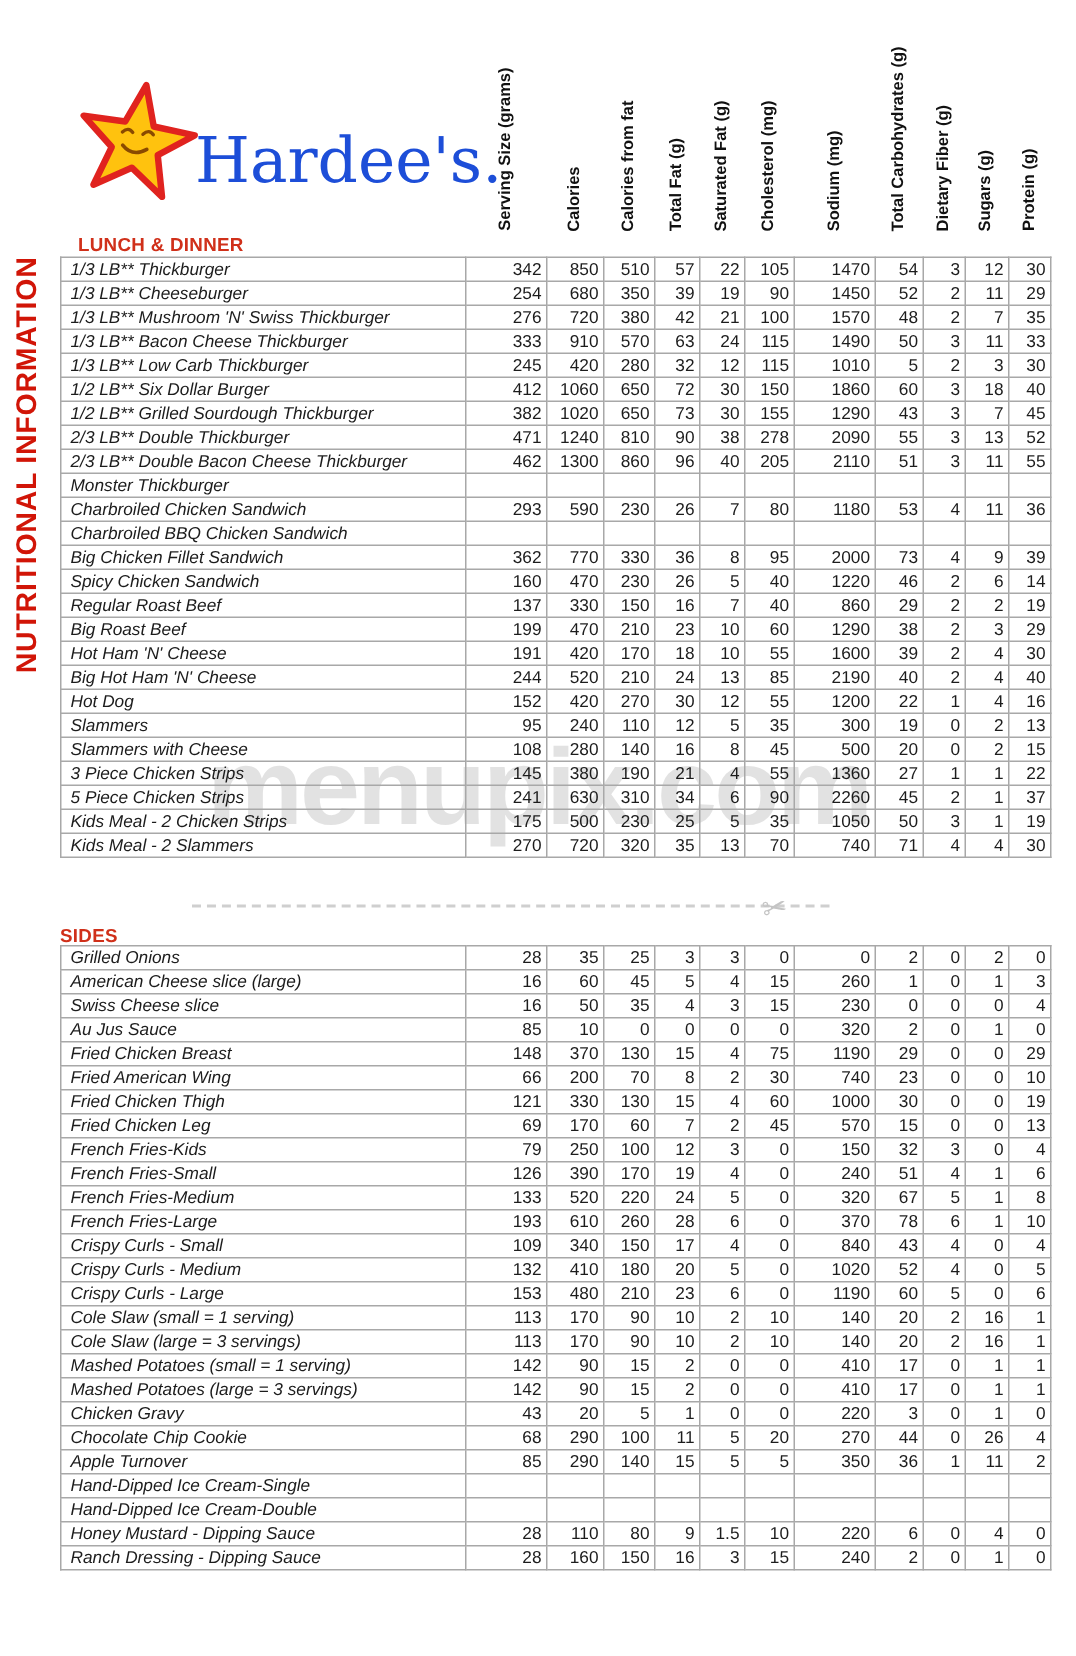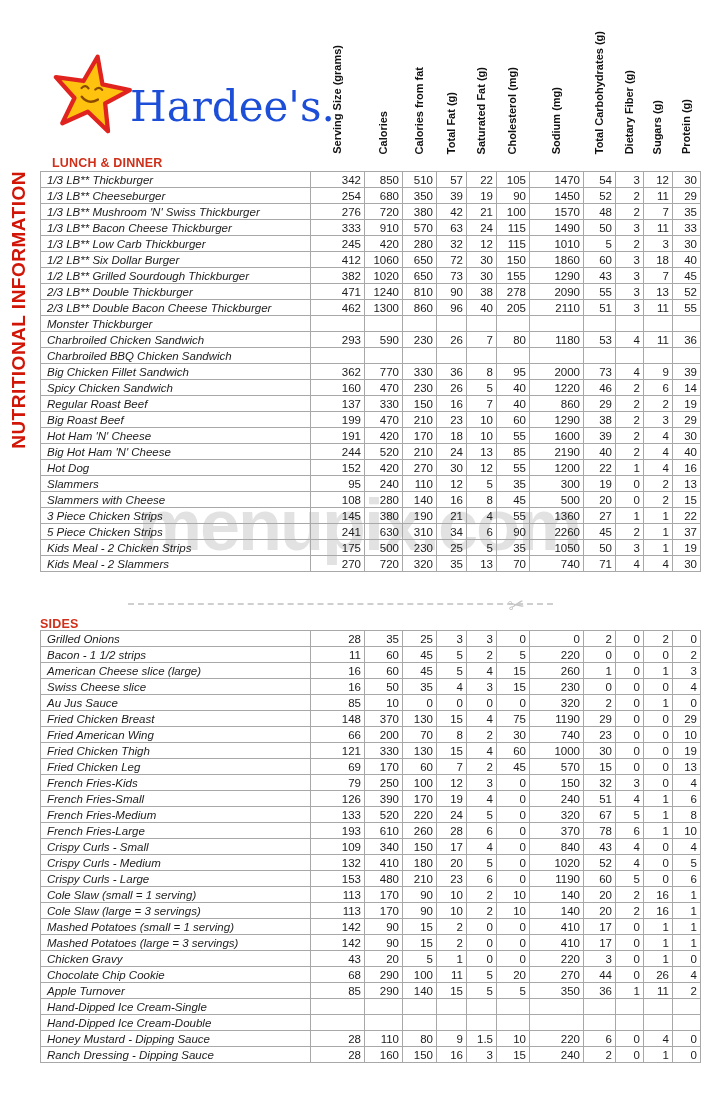--- a/index.html
+++ b/index.html
@@ -514,34 +514,20 @@
           <td class="num">3</td>
           <td class="num">3</td>
           <td class="num">0</td>
           <td class="num">0</td>
           <td class="num">2</td>
           <td class="num">0</td>
           <td class="num">2</td>
           <td class="num">0</td>
         </tr>
         <tr>
-          <td class="item">Bacon - 1 1/2 strips</td>
-          <td class="num">11</td>
-          <td class="num">60</td>
-          <td class="num">45</td>
-          <td class="num">5</td>
-          <td class="num">2</td>
-          <td class="num">5</td>
-          <td class="num">220</td>
-          <td class="num">0</td>
-          <td class="num">0</td>
-          <td class="num">0</td>
-          <td class="num">2</td>
-        </tr>
-        <tr>
           <td class="item">American Cheese slice (large)</td>
           <td class="num">16</td>
           <td class="num">60</td>
           <td class="num">45</td>
           <td class="num">5</td>
           <td class="num">4</td>
           <td class="num">15</td>
           <td class="num">260</td>
           <td class="num">1</td>
           <td class="num">0</td>

